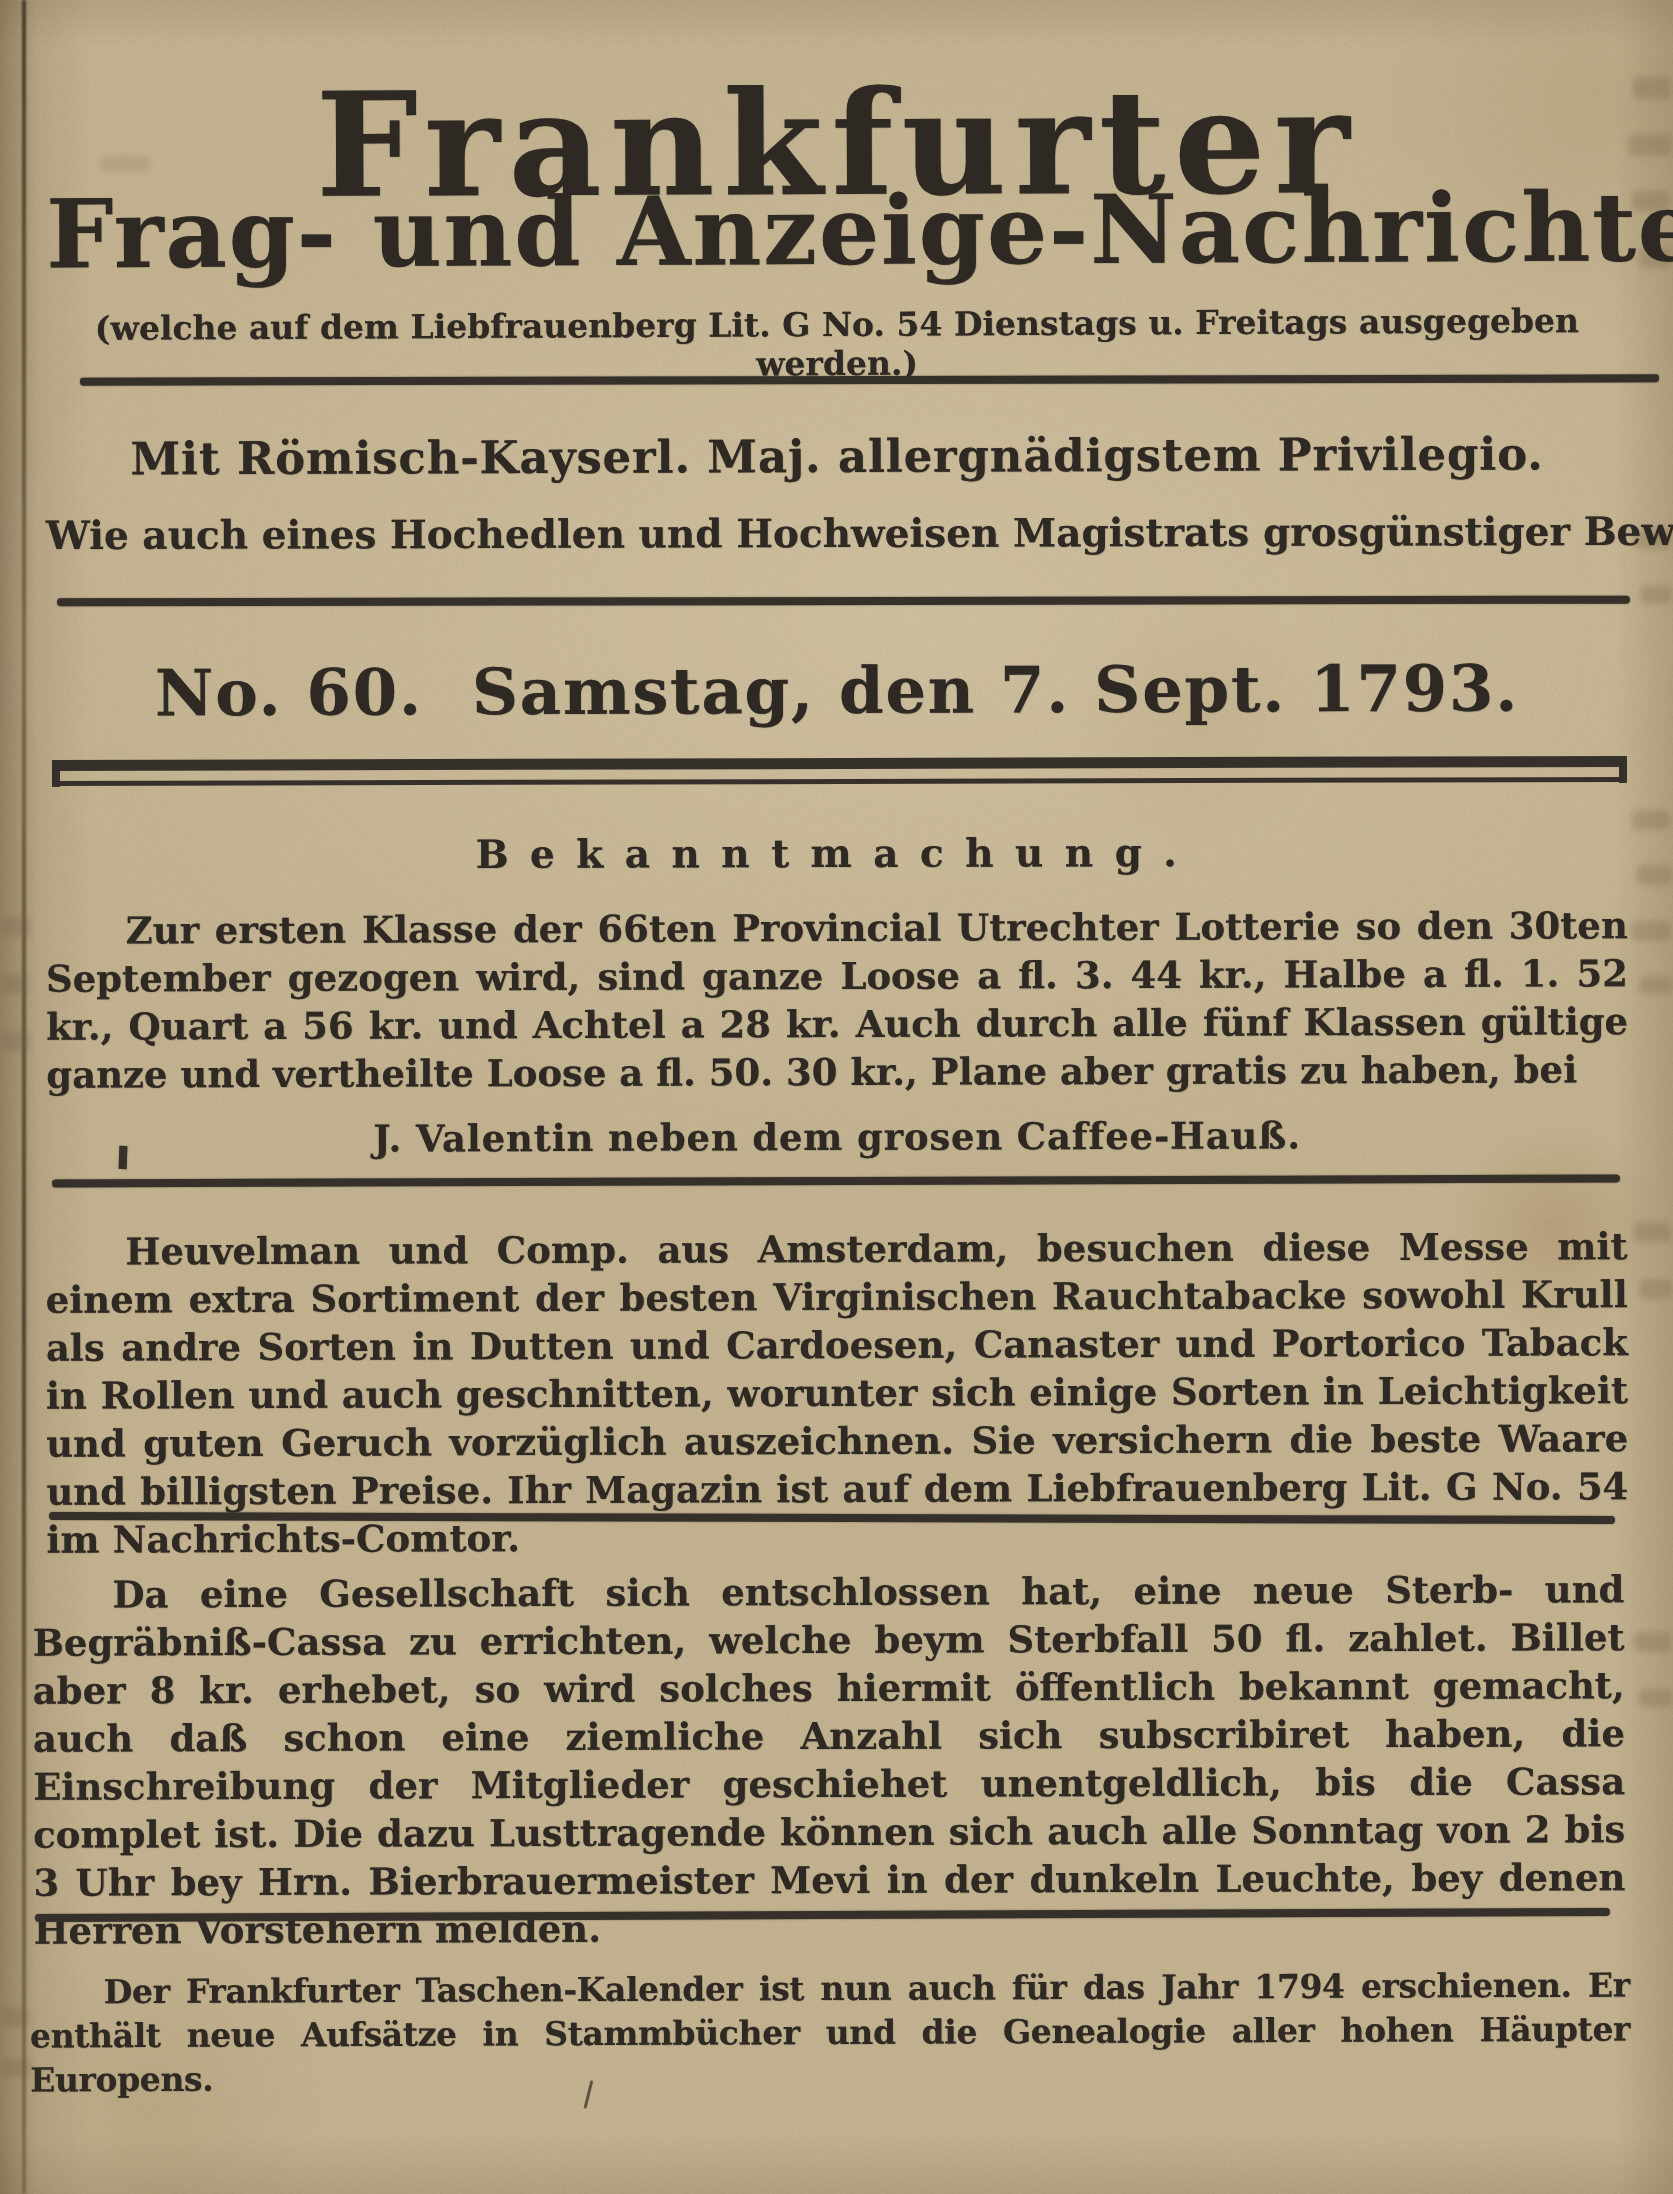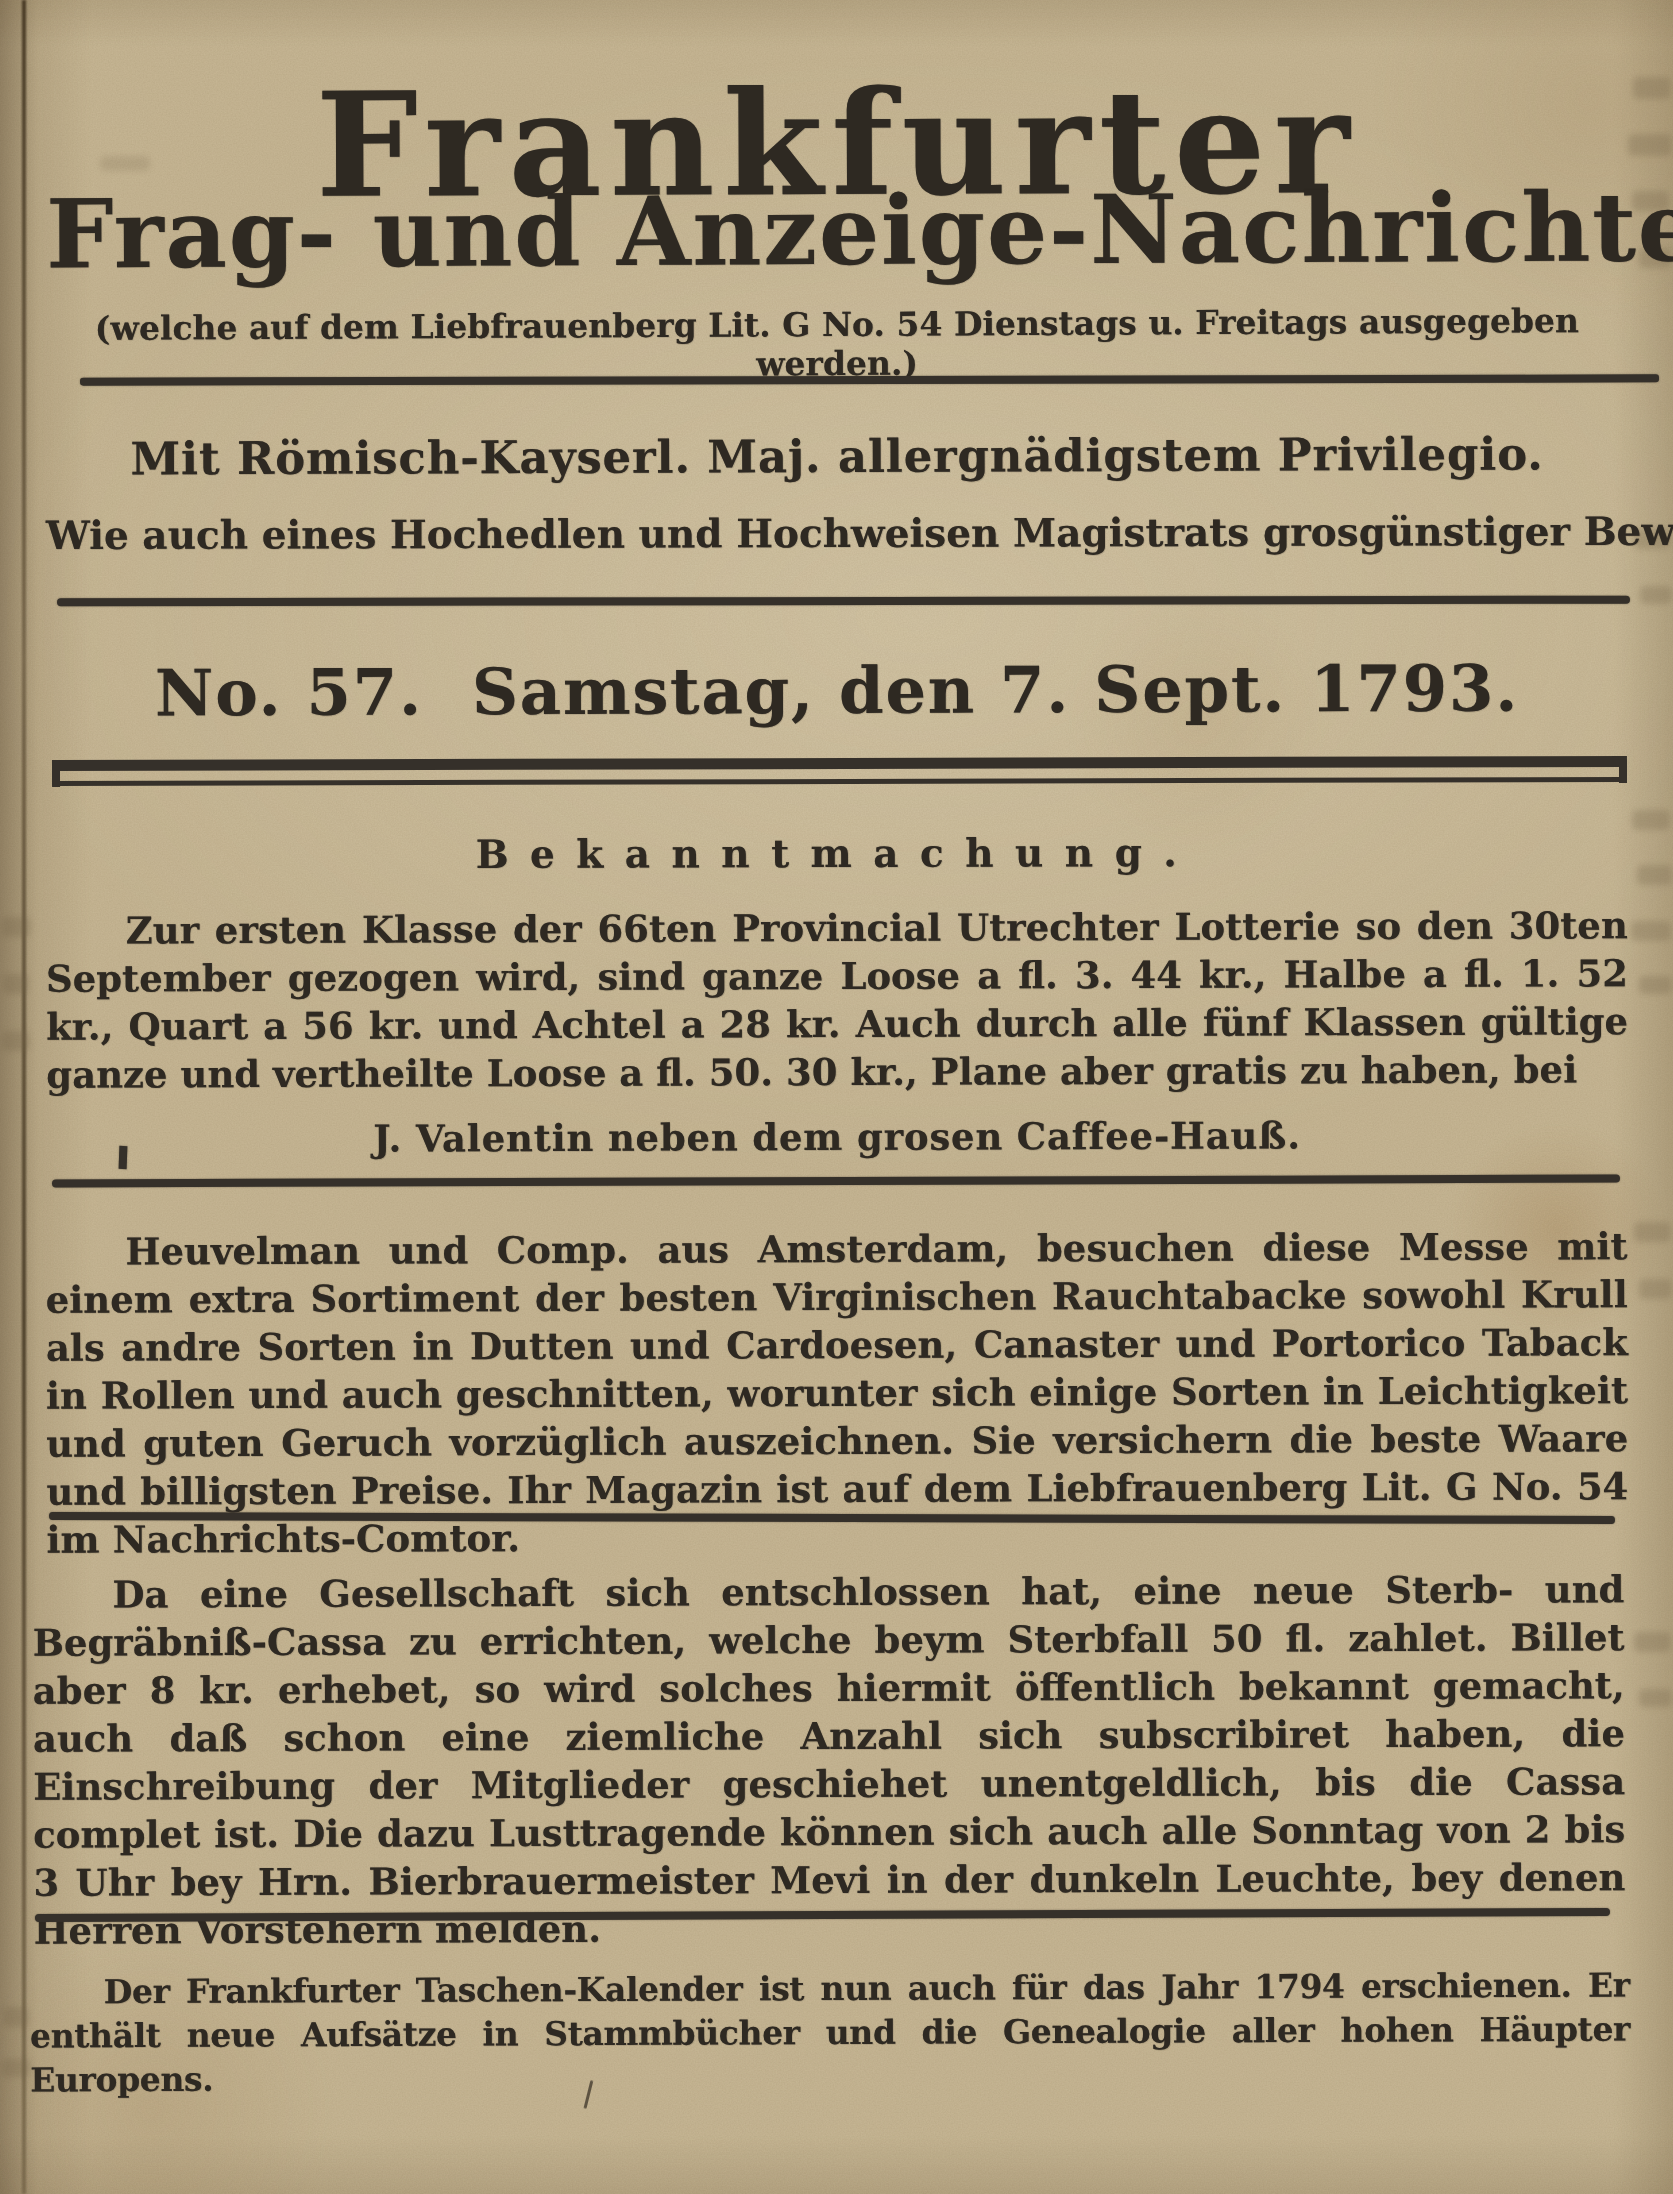--- a/index.html
+++ b/index.html
@@ -102,21 +102,21 @@
 <div class="abs ctr ink bold subtitle">(welche auf dem Liebfrauenberg Lit. G No. 54 Dienstags u. Freitags ausgegeben werden.)</div>
 
 <div class="rule rule-a"></div>
 
 <div class="abs ctr ink bold priv1">Mit Römisch-Kayserl. Maj. allergnädigstem Privilegio.</div>
 <div class="abs ctr ink bold priv2">Wie auch eines Hochedlen und Hochweisen Magistrats grosgünstiger Bewilligung.</div>
 
 <div class="rule rule-b"></div>
 
 <div class="abs ctr ink bold issue">
-  <span>No. 57.</span><span class="gap"></span><span>Samstag, den 7. Sept. 1793.</span>
+  <span>No. 60.</span><span class="gap"></span><span>Samstag, den 7. Sept. 1793.</span>
 </div>
 
 <div class="drule"></div>
 
 <div class="abs ctr ink bold heading">Bekanntmachung.</div>
 
 <div class="abs ink bold para para1">Zur ersten Klasse der 66ten Provincial Utrechter Lotterie so den 30ten September gezogen wird, sind ganze Loose a fl. 3. 44 kr., Halbe a fl. 1. 52 kr., Quart a 56 kr. und Achtel a 28 kr.  Auch durch alle fünf Klassen gültige ganze und vertheilte Loose a fl. 50. 30 kr., Plane aber gratis zu haben, bei</div>
 <div class="abs ctr ink bold sig">J. Valentin neben dem grosen Caffee-Hauß.</div>
 
 <div class="rule tick"></div>

